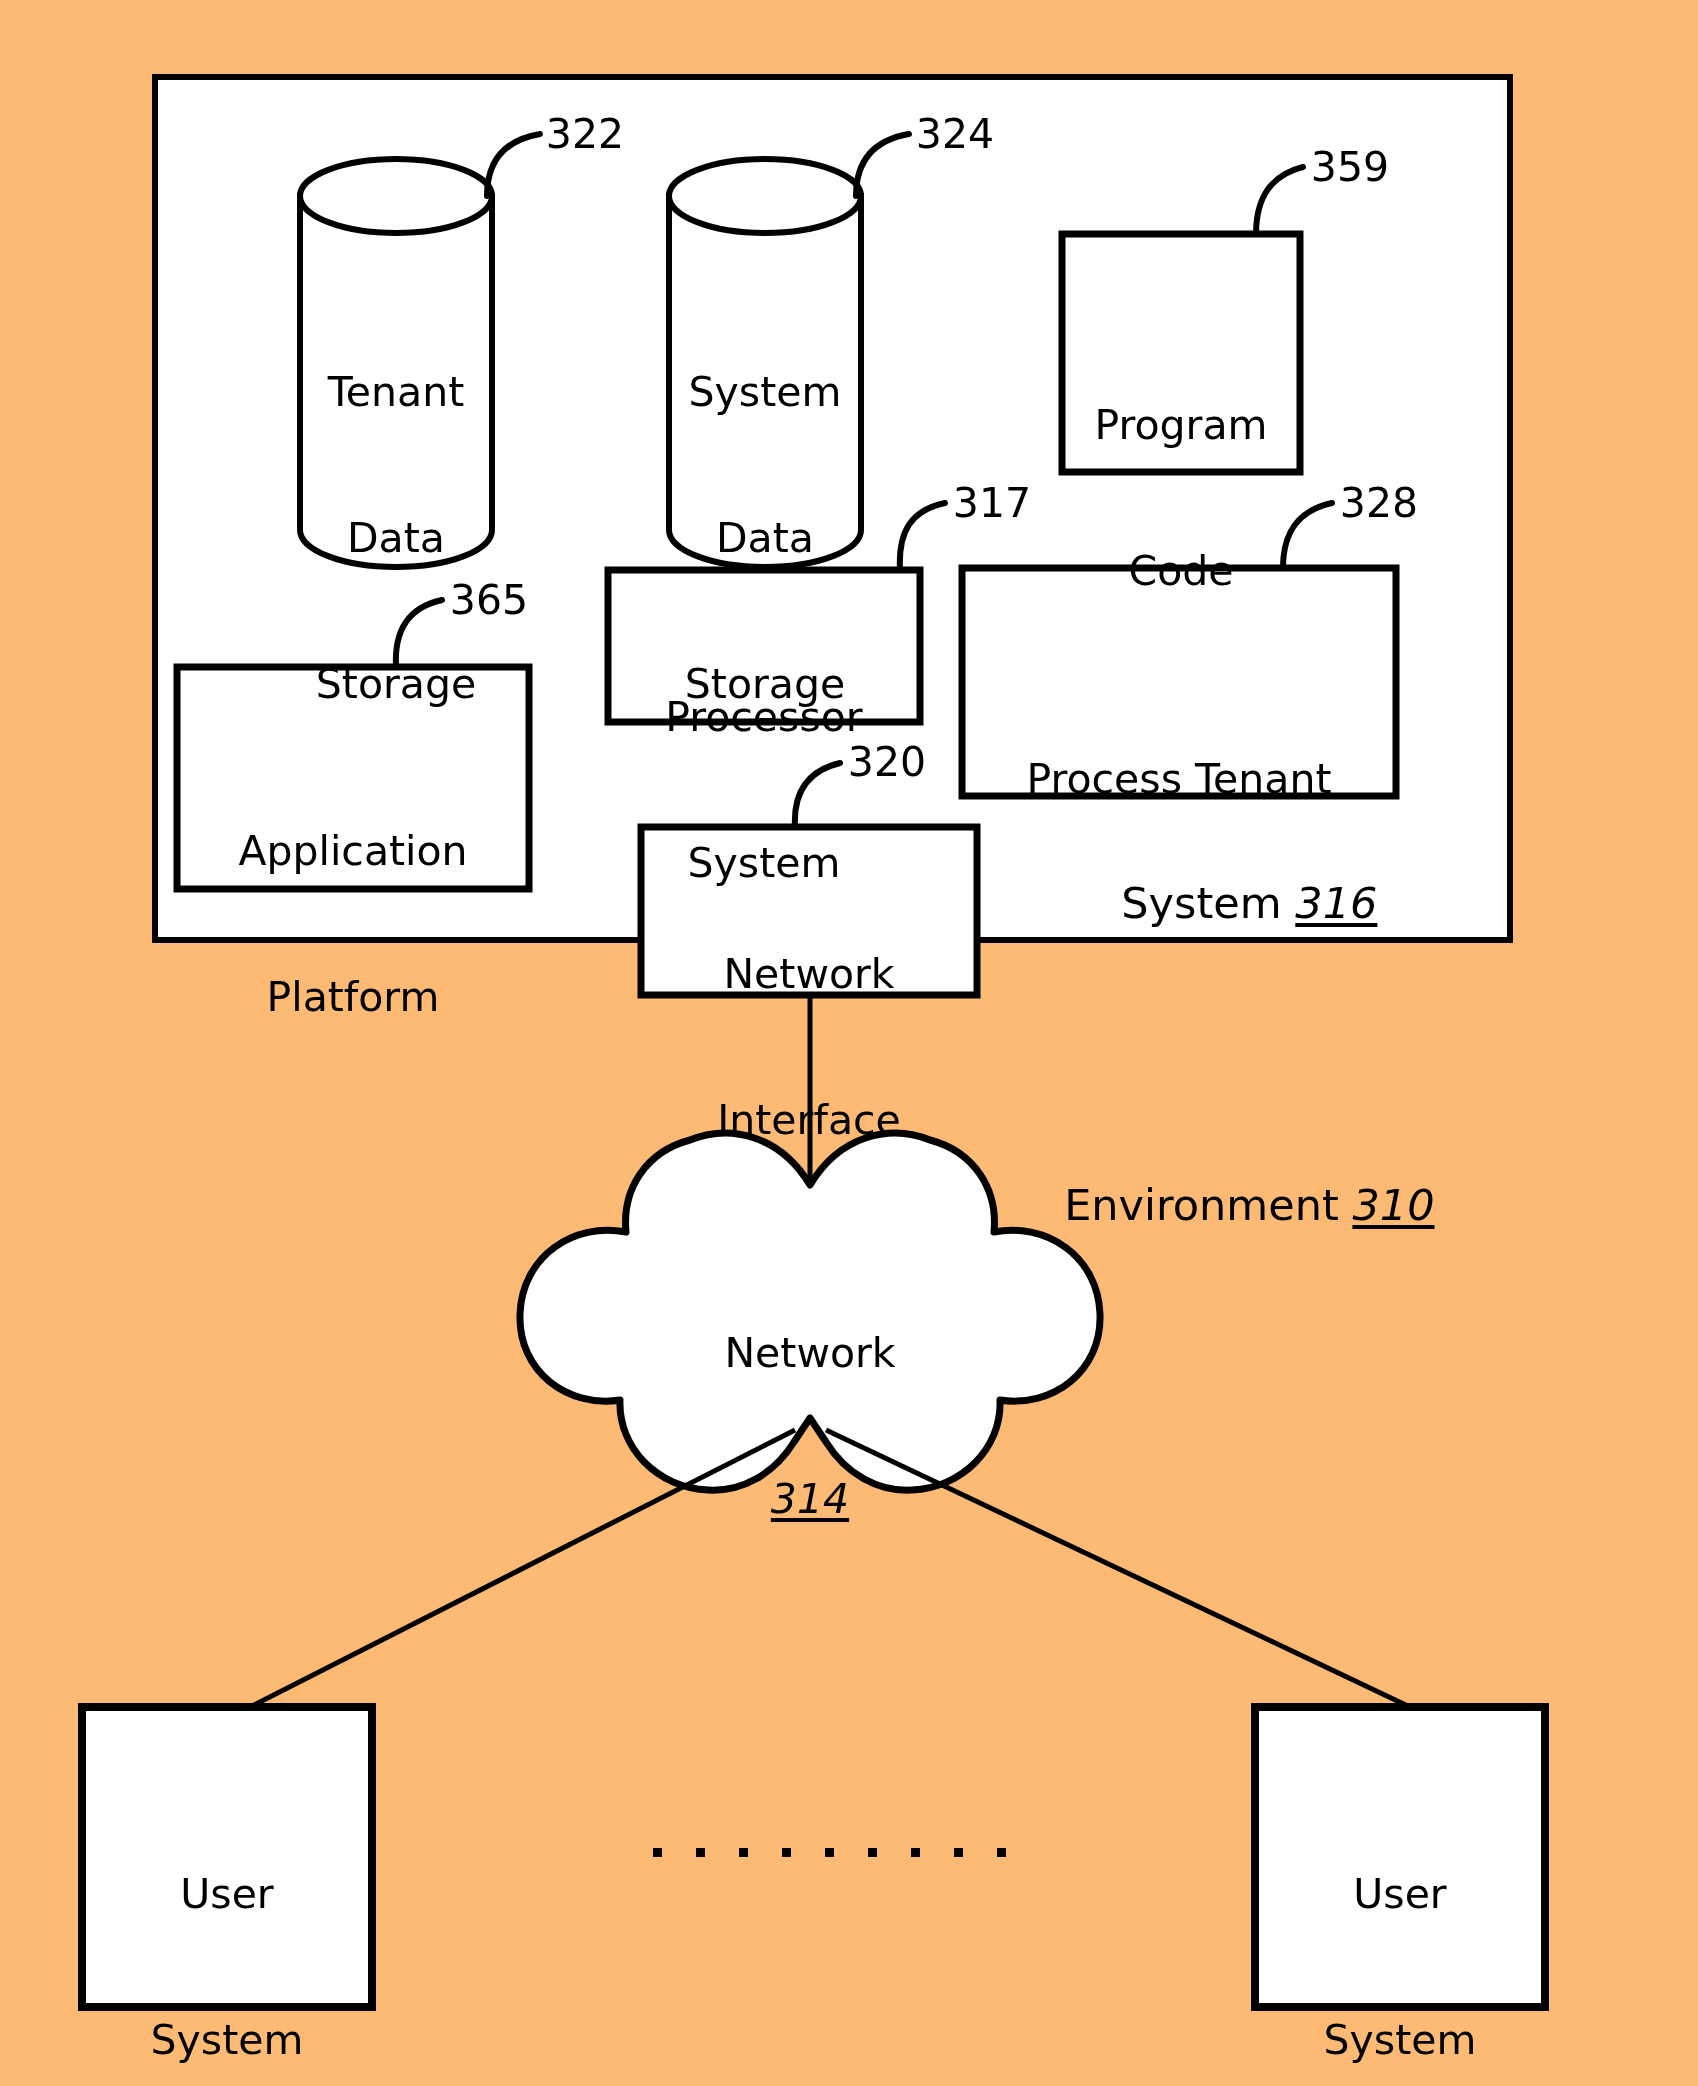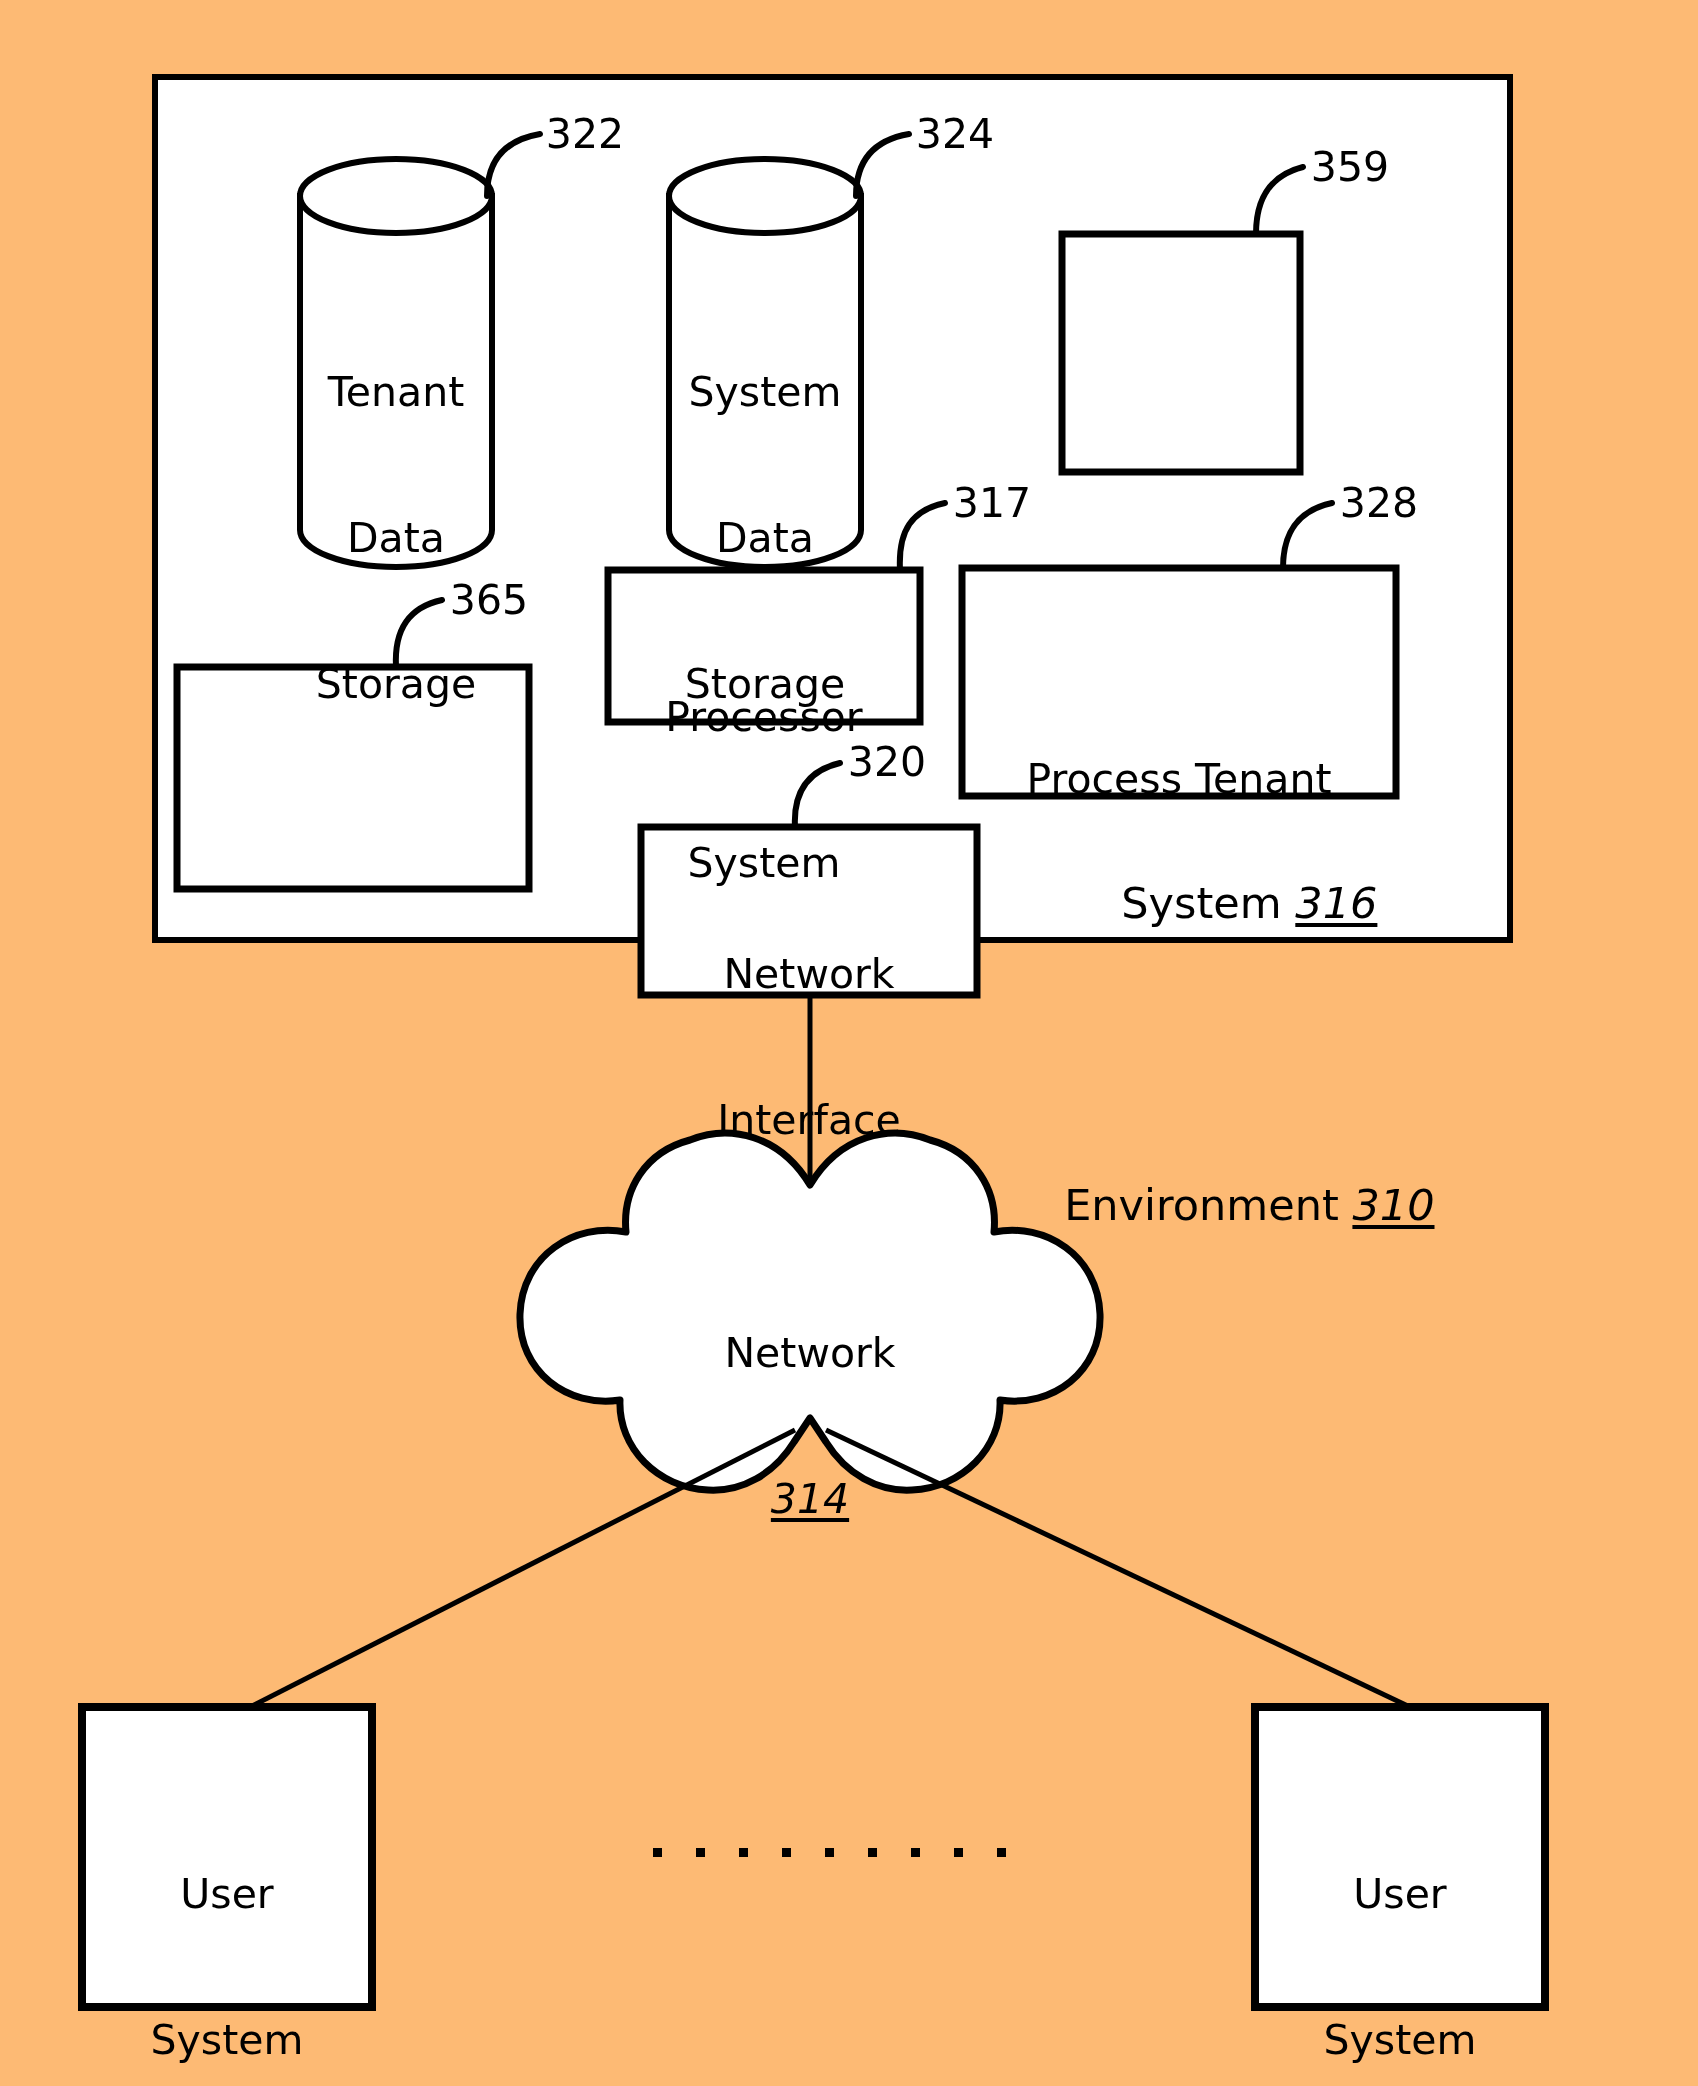--- a/index.html
+++ b/index.html
@@ -187,30 +187,38 @@
     <div>Data</div>
     <div>Storage</div>
   </div>
 
   <div class="txt box-label center-block" style="left:765px; top:270px; width:260px;">
     <div>System</div>
     <div>Data</div>
     <div>Storage</div>
   </div>
 
+  <div class="txt box-label center-block" style="left:1181px; top:303px; width:240px;">
+    <div>Program</div>
+    <div>Code</div>
+  </div>
 
   <div class="txt box-label center-block" style="left:764px; top:595px; width:310px;">
     <div>Processor</div>
     <div>System</div>
   </div>
 
   <div class="txt box-label center-block" style="left:1179px; top:657px; width:430px;">
     <div>Process Tenant</div>
   </div>
 
+  <div class="txt box-label center-block" style="left:353px; top:729px; width:350px;">
+    <div>Application</div>
+    <div>Platform</div>
+  </div>
 
   <div class="txt box-label center-block" style="left:809px; top:852px; width:330px;">
     <div>Network</div>
     <div>Interface</div>
   </div>
 
   <div class="txt big-label center-block" style="left:1222px; top:827px; width:420px;">
     <span>System</span><span> </span><span class="underline-num">316</span>
   </div>
 

